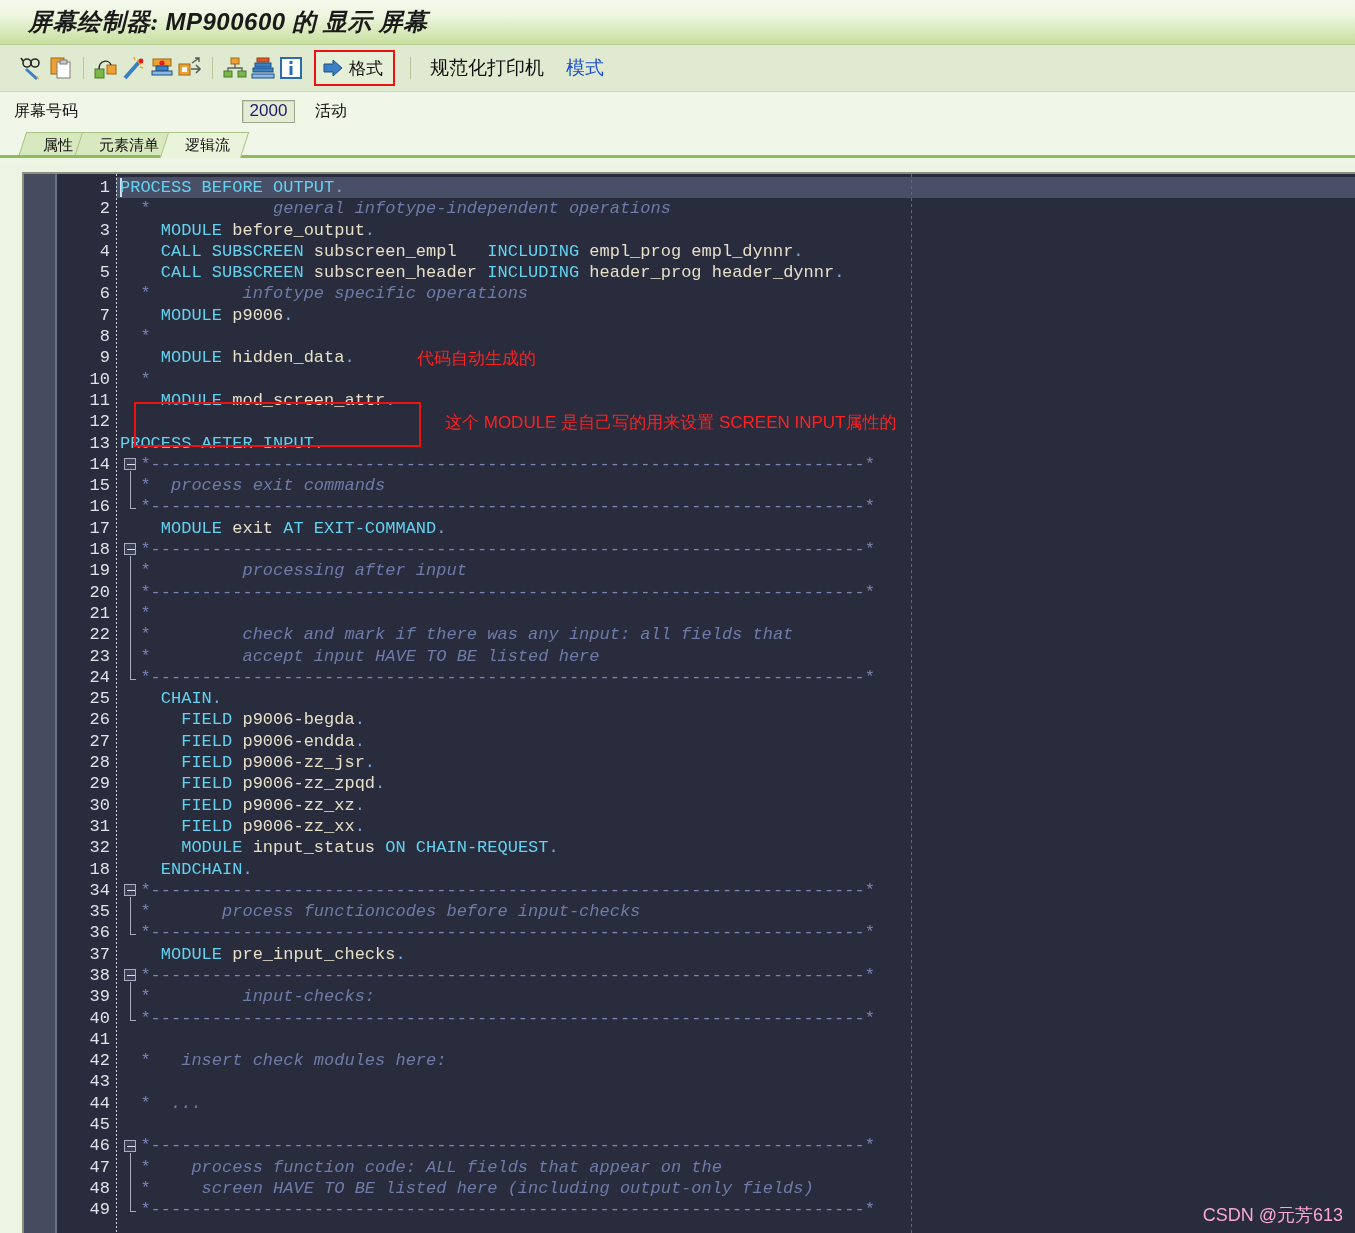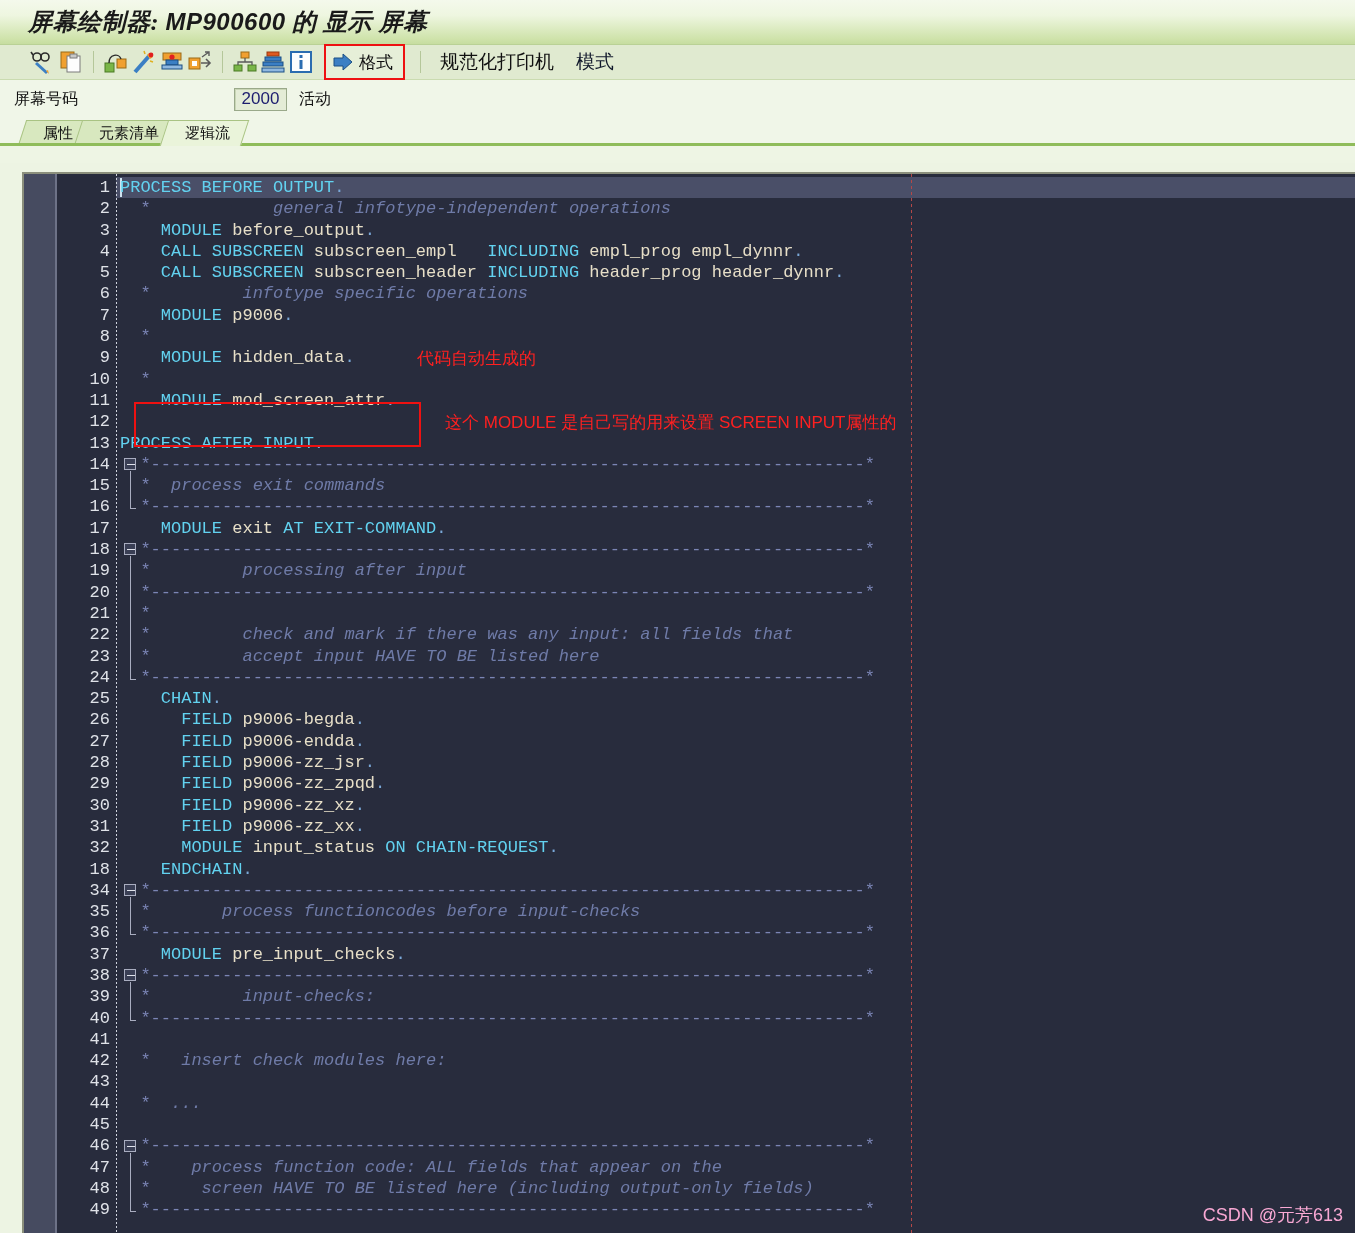--- a/index.html
+++ b/index.html
@@ -21,44 +21,44 @@
   }
   .title-text{
     font-family:"Liberation Serif", serif;
     font-size:24px; font-style:italic; font-weight:bold;
     color:#1a1a1a; letter-spacing:.5px; white-space:nowrap;
   }
   .title-text .code{ font-family:"Liberation Sans", sans-serif; }
 
   
   .toolbar{
-    height:35px; width:100%;
+    height:47px; width:100%;
     background:#e0ead0;
     border-bottom:1px solid #cadbb0;
     display:flex; align-items:center;
-    padding-left:30px; gap:2px;
+    padding-left:20px; gap:2px;
   }
   .tb-icon{ width:26px; height:26px; position:relative; display:inline-block; flex:0 0 auto; }
   .tb-sep{ width:1px; height:22px; background:#b5c79a; margin:0 7px; flex:0 0 auto;}
   .fmt-btn{
     display:flex; align-items:center; gap:5px;
     border:2px solid #ee1111; background:#e6efd8;
     padding:3px 10px 3px 6px; margin-left:8px; margin-right:6px;
     height:36px;
   }
   .fmt-label{ font-size:17px; color:#111; white-space:nowrap; }
   .tb-text{ font-size:19px; color:#111; padding:0 10px; white-space:nowrap;}
-  .tb-text.disabled{ color:#0f172a; }
+  .tb-text.disabled{ color:#1d4ed8; }
 
   
   .numrow{
     height:38px; width:100%;
     background:#f0f6e8;
     display:flex; align-items:center;
-    padding-left:14px; gap:0;
+    padding-left:14px; gap:8px;
   }
   .numrow .lbl{ font-size:16px; color:#111; width:220px; }
   .numfield{
     width:53px; height:23px;
     background:#e4ecd6; border:1px solid #9aa98a;
     box-shadow:inset 1px 1px 0 #c9d6b6;
     font-family:Liberation Sans, sans-serif;
     font-size:17px; color:#1c1c6e;
     display:flex; align-items:center; justify-content:center;
   }

